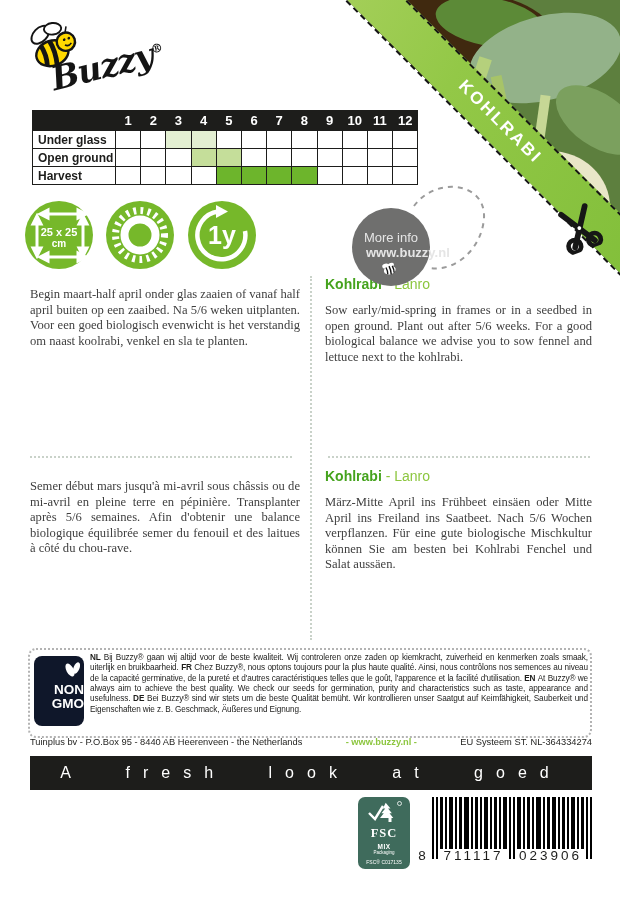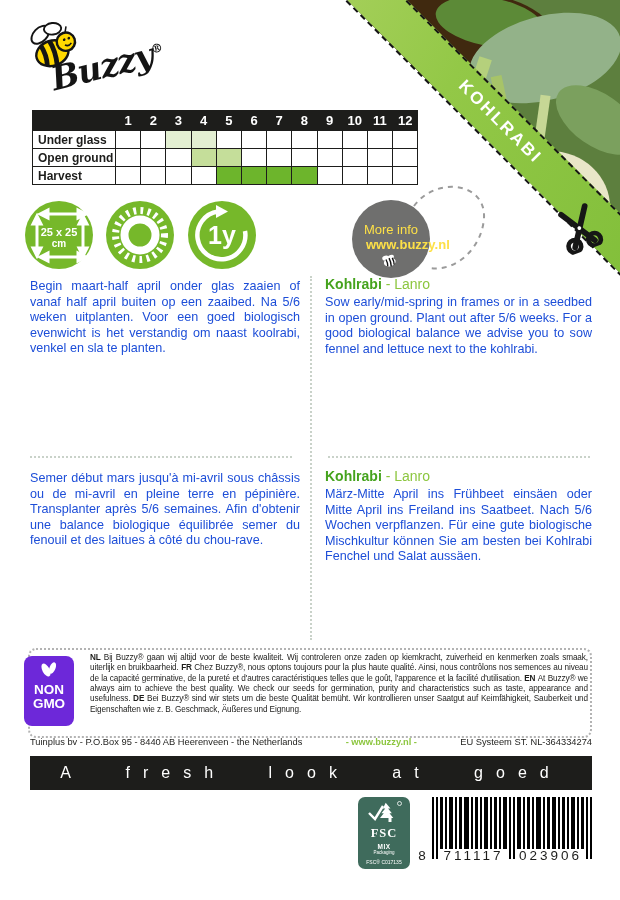--- a/index.html
+++ b/index.html
@@ -28,39 +28,39 @@
   .calendar{position:absolute;left:32px;top:110px;display:grid;
             grid-template-columns:82px repeat(12,24.2px);grid-template-rows:19px 17px 17px 17px;
             gap:1px;background:#1d1d1b;border:1px solid #1d1d1b;}
   .cal-cell{background:#fff;}
   .cal-head{background:#1d1d1b;color:#fff;font-weight:bold;font-size:13px;
             display:flex;align-items:center;justify-content:center;}
   .cal-label{display:flex;align-items:center;padding-left:5px;font-weight:bold;font-size:12px;color:#1d1d1b;}
 
   
   .icon-circle{position:absolute;width:68px;height:68px;border-radius:50%;background:#76b82a;top:201px;}
-  .info-circle{position:absolute;left:352px;top:200px;width:78px;height:78px;border-radius:50%;
-               background:#6f6f6e;color:#fde047;text-align:center;z-index:2;}
+  .info-circle{position:absolute;left:352px;top:208px;width:78px;height:78px;border-radius:50%;
+               background:#6f6f6e;color:#e5e5e5;text-align:center;z-index:2;}
   .info-circle .l1{margin-top:22px;font-size:13px;}
   .info-circle .l2{font-size:13px;font-weight:bold;margin-left:14px;}
   .trail{position:absolute;left:396px;top:176px;z-index:1;}
 
   
   .desc{position:absolute;width:270px;}
   .desc-title{font-size:14px;font-weight:bold;color:#45a31d;}
   .desc-title .sep,.desc-title .variety{font-weight:normal;color:#8cc63f;}
-  .desc-body{margin-top:3px;font-size:12.6px;line-height:1.24;text-align:justify;color:#1d4ed8;}
+  .desc-body{margin-top:11px;font-size:12.6px;line-height:1.24;text-align:justify;color:#404040;font-family:Liberation Serif, serif;}
   .div-v{position:absolute;left:310px;top:276px;height:364px;border-left:2px dotted #c9d2c9;}
   .div-h{position:absolute;top:456px;border-top:2px dotted #c9d2c9;}
 
   
   .quality-box{position:absolute;left:28px;top:648px;width:560px;height:86px;
                border:2px dotted #b3b3b3;border-radius:8px;}
-  .nongmo{position:absolute;left:24px;top:656px;width:50px;height:70px;background:#6d28d9;
-          border-radius:8px;color:#fff;text-align:center;}
+  .nongmo{position:absolute;left:34px;top:656px;width:50px;height:70px;background:#0f172a;
+          border-radius:8px;color:#fff;text-align:right;}
   .nongmo .t{font-size:13.5px;font-weight:bold;line-height:1.05;}
   .quality-text{position:absolute;left:90px;top:653px;width:498px;font-size:8.2px;line-height:1.26;
                 text-align:justify;color:#1d1d1b;letter-spacing:-0.1px;}
   .footer-row{position:absolute;left:30px;top:737px;width:562px;display:flex;
               justify-content:space-between;font-size:9.3px;}
   .footer-web{color:#8cc63f;font-weight:bold;}
 
   
   .banner{position:absolute;left:30px;top:756px;width:562px;height:34px;background:#1d1d1b;color:#fff;
           display:flex;align-items:center;justify-content:center;font-size:16px;

